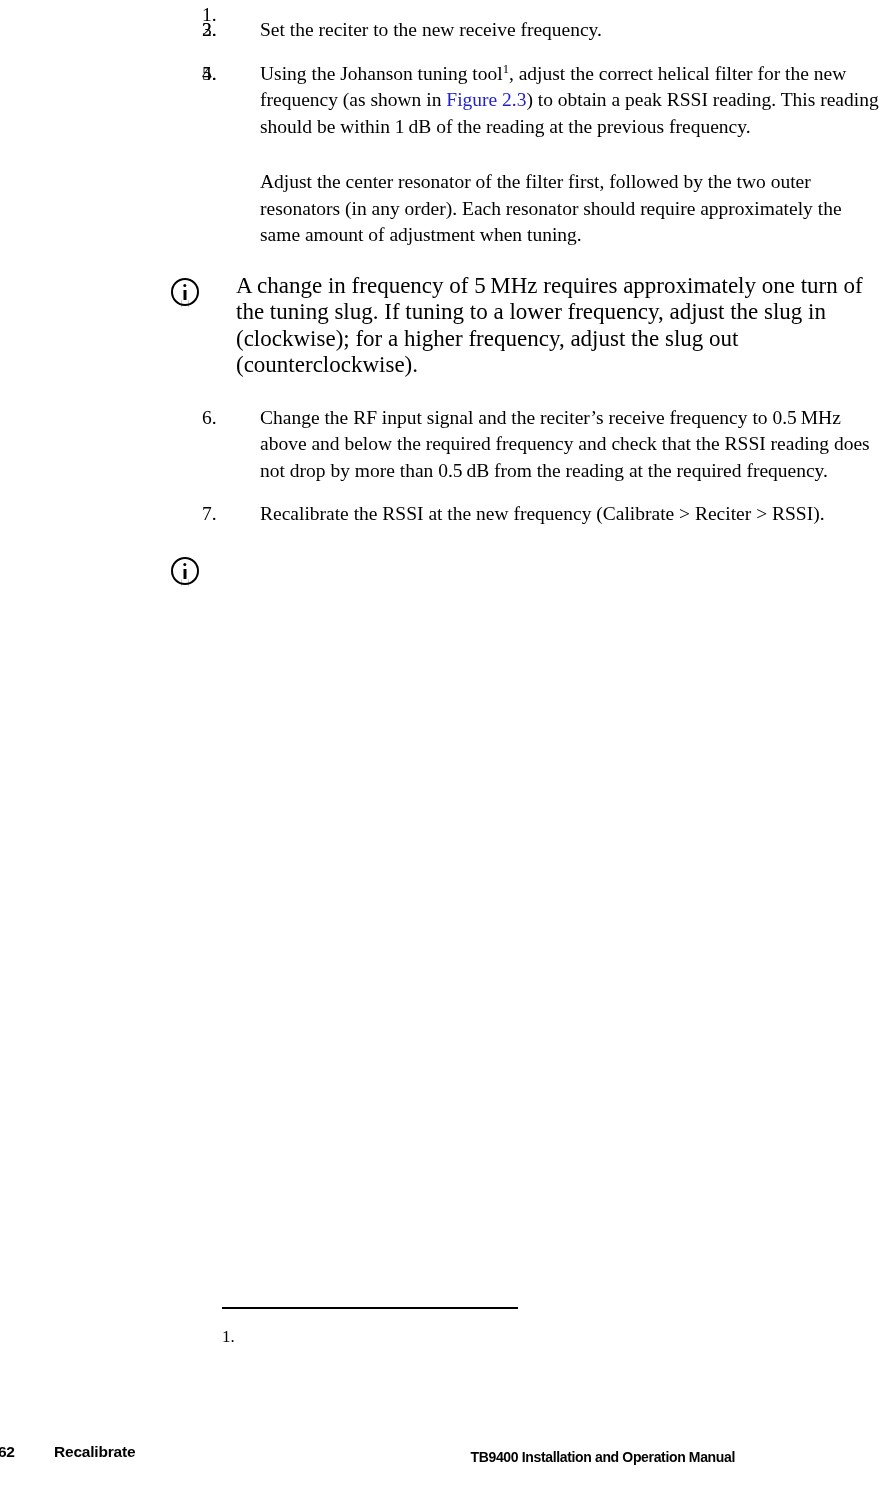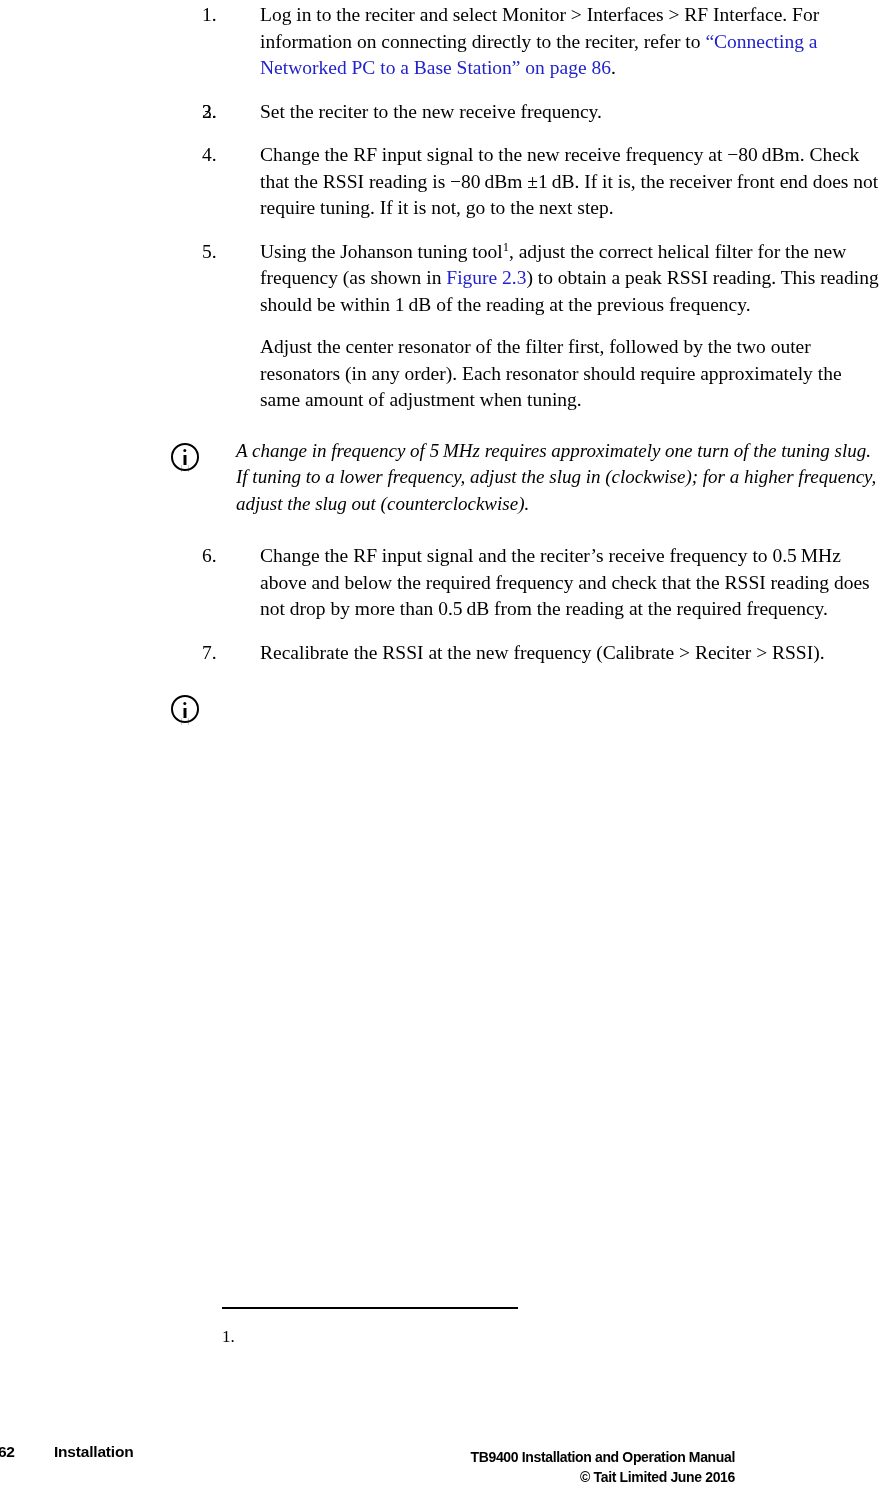--- a/index.html
+++ b/index.html
@@ -47,21 +47,21 @@
   }
   .step-body {
     font-size: 19.5px;
     line-height: 26.5px;
     text-align: left;
   }
   .step-body p {
     margin: 0;
   }
   .step-body p + p {
-    margin-top: 16px;
+    margin-top: 29px;
   }
 
   .lnk {
     color: #2222cc;
   }
   sup.fn {
     font-size: 12.5px;
     vertical-align: super;
     line-height: 0;
   }
@@ -99,23 +99,22 @@
     position: absolute;
     left: 50%;
     top: 10.5px;
     width: 3px;
     height: 10px;
     background: #000;
     transform: translateX(-50%);
     box-shadow: -3.2px 8.6px 0 -1.4px #000, 3.2px 8.6px 0 -1.4px #000;
   }
   .note-body {
-    font-size: 19px;
+    font-size: 23px;
     line-height: 26.5px;
-    font-style: italic;
   }
 
   
   .footnote-area {
     position: absolute;
     left: 0;
     top: 1307px;
     width: 883px;
   }
   .footnote-rule {
@@ -182,41 +181,35 @@
 </style>
 </head>
 <body>
 
 <div class="page">
 
   <div class="steps">
 
     <div class="step" style="top:0;position:relative;margin-top:2px;">
       <span class="step-num">1.</span>
-      <div class="step-body">
-        <p><span>Log in to the reciter and select Monitor &gt; Interfaces &gt; RF Interface. For information on connecting directly to the reciter, refer to </span><span class="lnk">“Connecting a Networked PC to a Base Station” on page 86</span><span>.</span></p>
-      </div>
     </div>
 
     <div class="step">
       <span class="step-num">2.</span>
     </div>
 
     <div class="step">
       <span class="step-num">3.</span>
       <div class="step-body">
         <p>Set the reciter to the new receive frequency.</p>
       </div>
     </div>
 
     <div class="step">
       <span class="step-num">4.</span>
-      <div class="step-body">
-        <p>Change the RF input signal to the new receive frequency at −80 dBm. Check that the RSSI reading is −80 dBm ±1 dB. If it is, the receiver front end does not require tuning. If it is not, go to the next step.</p>
-      </div>
     </div>
 
     <div class="step">
       <span class="step-num">5.</span>
       <div class="step-body">
         <p><span>Using the Johanson tuning tool</span><sup class="fn">1</sup><span>, adjust the correct helical filter for the new frequency (as shown in </span><span class="lnk">Figure 2.3</span><span>) to obtain a peak RSSI reading. This reading should be within 1 dB of the reading at the previous frequency.</span></p>
         <p>Adjust the center resonator of the filter first, followed by the two outer resonators (in any order). Each resonator should require approximately the same amount of adjustment when tuning.</p>
       </div>
     </div>
 
@@ -247,20 +240,19 @@
 
   <div class="footnote-area">
     <div class="footnote-rule"></div>
     <div class="footnote">
       <span class="footnote-num">1.</span>
     </div>
   </div>
 
   <div class="pfooter">
     <span class="pf-left">62</span>
-    <span class="pf-section">Installation</span>
+    <span class="pf-section">Recalibrate</span>
     <div class="pf-right">
       <div>TB9400 Installation and Operation Manual</div>
-      <div class="pf-copy">© Tait Limited June 2016</div>
     </div>
   </div>
 
 </div>
 
 </body></html>

